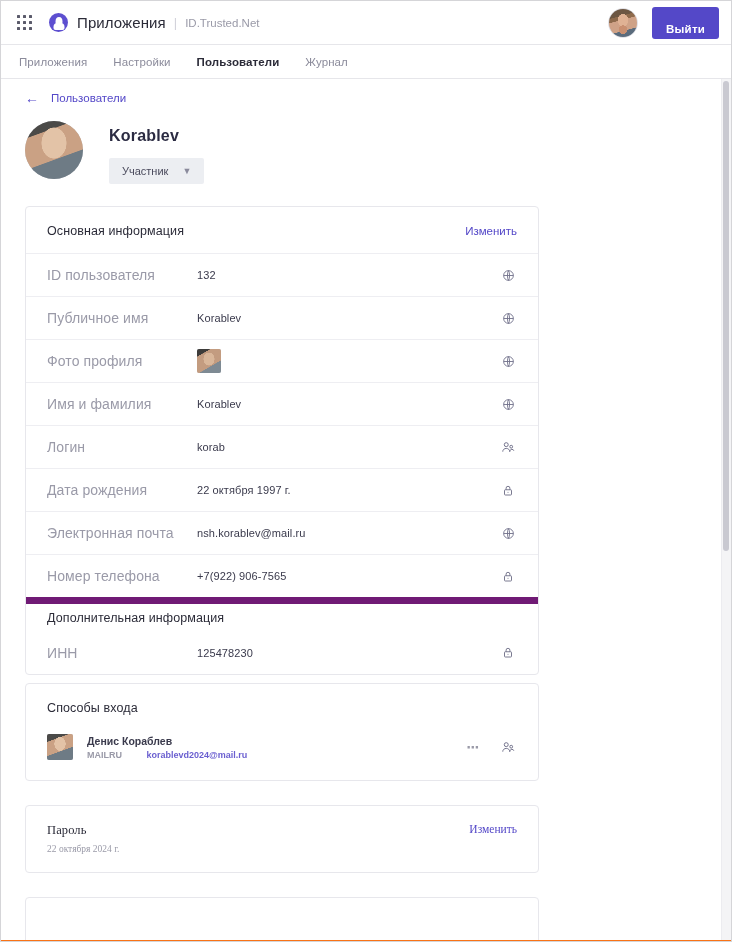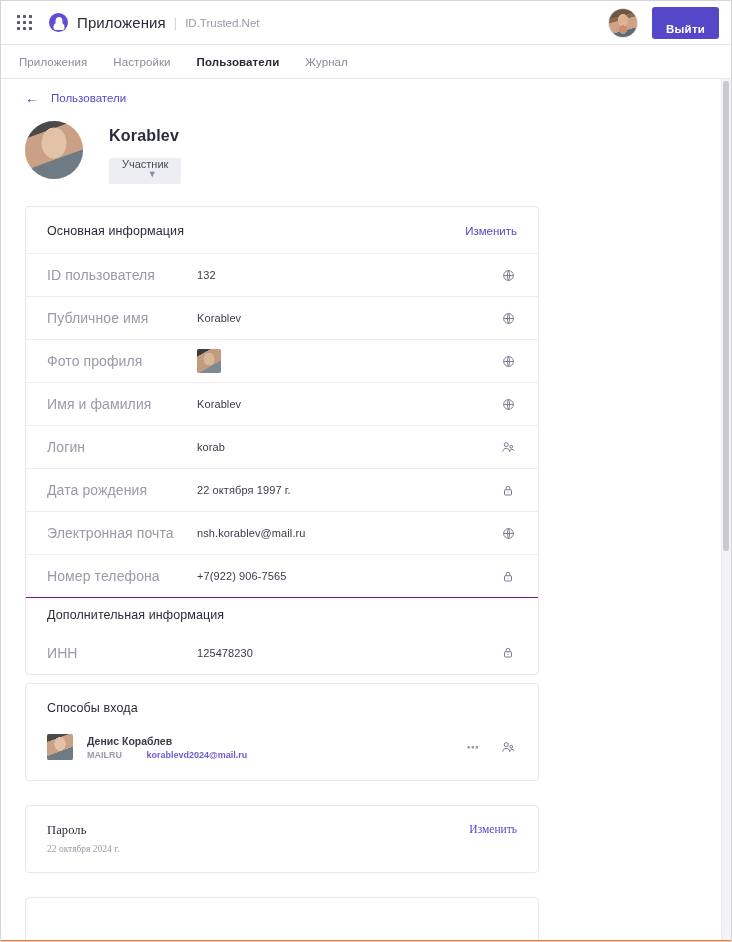--- a/index.html
+++ b/index.html
@@ -203,21 +203,20 @@
     display: inline-flex;
     align-items: center;
     background: #eceef2;
     border-radius: 2px;
     height: 26px;
     padding: 0 13px;
     font-size: 11px;
     color: #4a4a5c;
     cursor: pointer;
     white-space: nowrap;
-    flex-direction: column;
   }
   .role-chip .chev {
     margin-left: 14px;
     color: #8a8a9c;
     font-size: 9px;
     line-height: 1;
   }
 
   
   .card {
@@ -285,21 +284,21 @@
     display: flex;
     justify-content: center;
     align-items: center;
     color: #6b6b85;
   }
   .subsection-row {
     display: flex;
     align-items: center;
     height: 34px;
     padding: 0 21px;
-    border-top: 1px solid #701a75;
+    border-top: 7px solid #701a75;
     box-sizing: border-box;
   }
   .subsection-title {
     font-size: 12.5px;
     color: #2b2b38;
     letter-spacing: .1px;
   }
   .info-row.no-border { border-top: none; }
 
   

